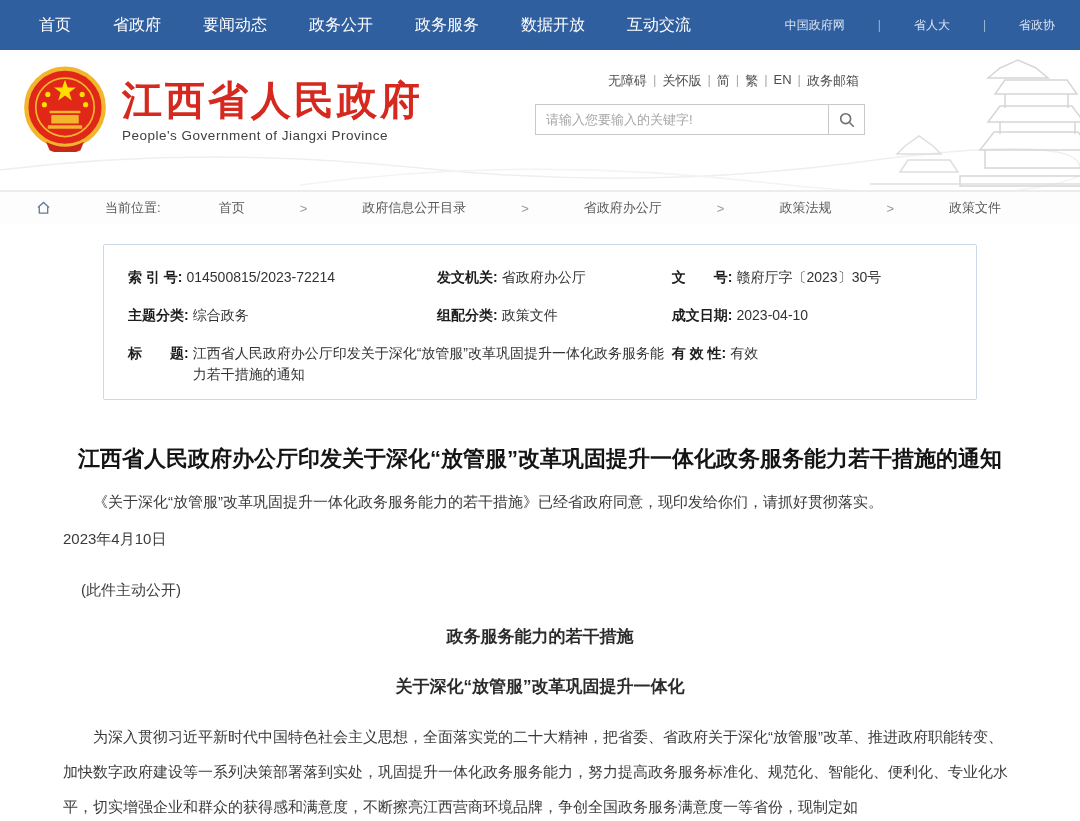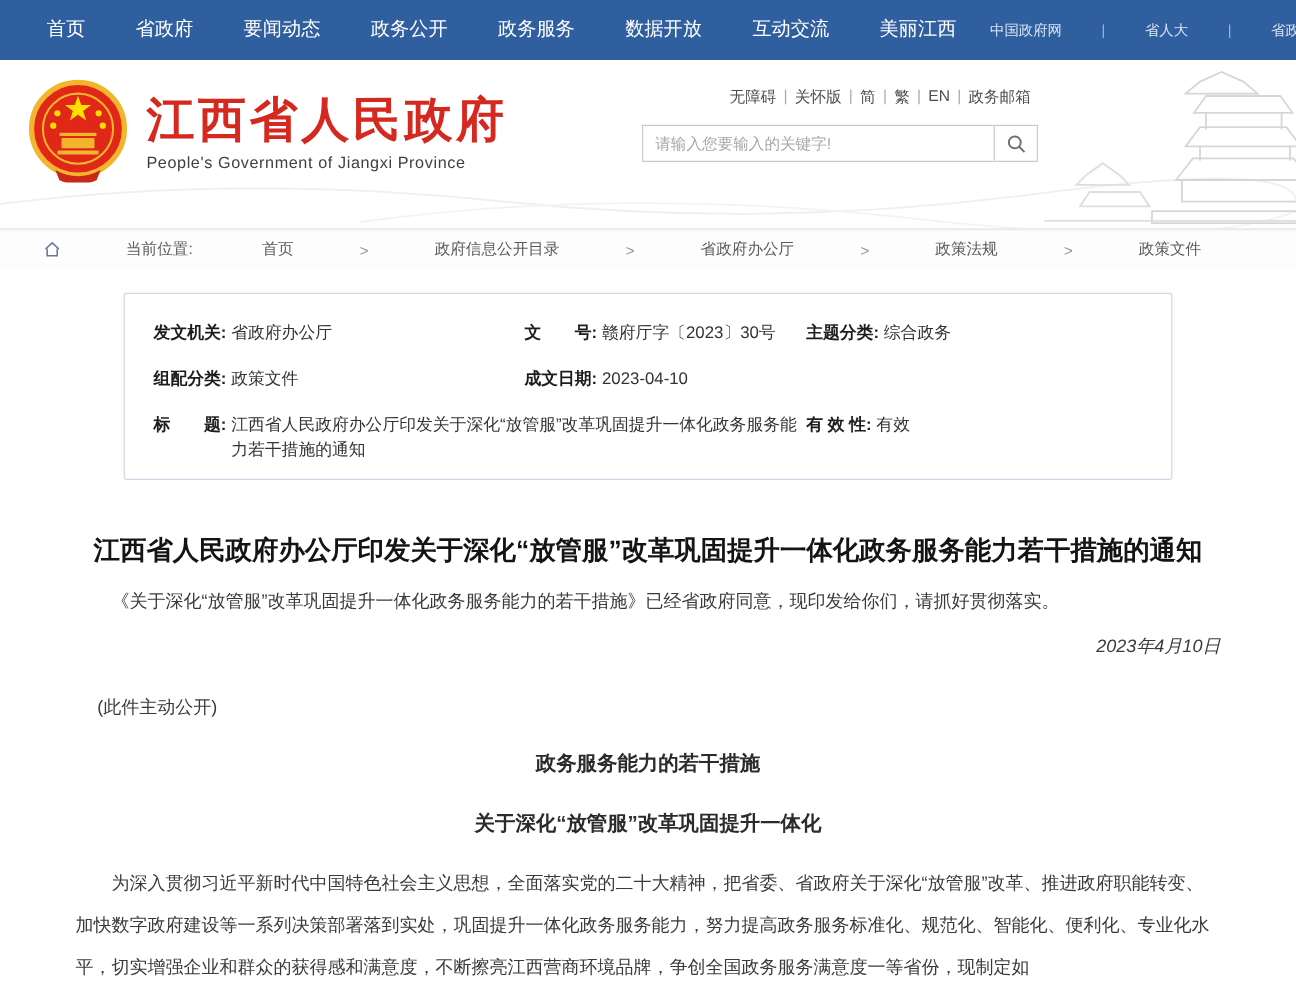--- a/index.html
+++ b/index.html
@@ -57,39 +57,38 @@
   .meta-cell.span2 { grid-column: 1 / 3; }
   .meta-label { font-weight: bold; color: #1d1d1d; white-space: pre; flex: none; }
   .meta-value { color: #333; margin-left: 4px; }
 
   .doc-title { font-size: 22px; font-weight: bold; color: #141414; text-align: center;
     line-height: 46px; margin: 36px auto 0; max-width: 930px; }
 
   .body-text { font-size: 15px; line-height: 35px; color: #3a3a3a; }
   .salutation { margin-top: 26px; padding-left: 18px; }
   .para1 { text-indent: 2em; margin-top: 2px; }
-  .doc-date { text-align: right; margin-top: 2px; font-style: italic; }
+  .doc-date { text-align: left; margin-top: 2px; }
   .note { margin-top: 16px; padding-left: 18px; }
   .sub-title { text-align: center; font-weight: bold; font-size: 17px; color: #2b2b2b;
     line-height: 40px; margin-top: 10px; }
   .para2 { text-indent: 2em; margin-top: 12px; line-height: 35px; }
 </style>
 </head>
 <body>
 
 <div class="topnav">
   <div class="nav-items">
     <div class="nav-item">首页</div>
     <div class="nav-item">省政府</div>
     <div class="nav-item">要闻动态</div>
     <div class="nav-item">政务公开</div>
     <div class="nav-item">政务服务</div>
     <div class="nav-item">数据开放</div>
     <div class="nav-item">互动交流</div>
-    <div class="nav-item">美丽江西</div>
   </div>
   <div class="topnav-right">
     <span class="tn-link">中国政府网</span>
     <span class="sep">|</span>
     <span class="tn-link">省人大</span>
     <span class="sep">|</span>
     <span class="tn-link">省政协</span>
   </div>
 </div>
 
@@ -184,20 +183,24 @@
   <span class="crumb-link">政策法规</span>
   <span class="crumb-sep">&gt;</span>
   <span class="crumb-link">政策文件</span>
 </div>
 
 <div class="content">
 
   <div class="meta-box">
     <div class="meta-grid">
       <div class="meta-cell">
+        <span class="meta-label">索 引 号:</span>
+        <span class="meta-value">014500815/2023-72214</span>
+      </div>
+      <div class="meta-cell">
         <span class="meta-label">发文机关:</span>
         <span class="meta-value">省政府办公厅</span>
       </div>
       <div class="meta-cell">
         <span class="meta-label">文　　号:</span>
         <span class="meta-value">赣府厅字〔2023〕30号</span>
       </div>
       <div class="meta-cell">
         <span class="meta-label">主题分类:</span>
         <span class="meta-value">综合政务</span>

